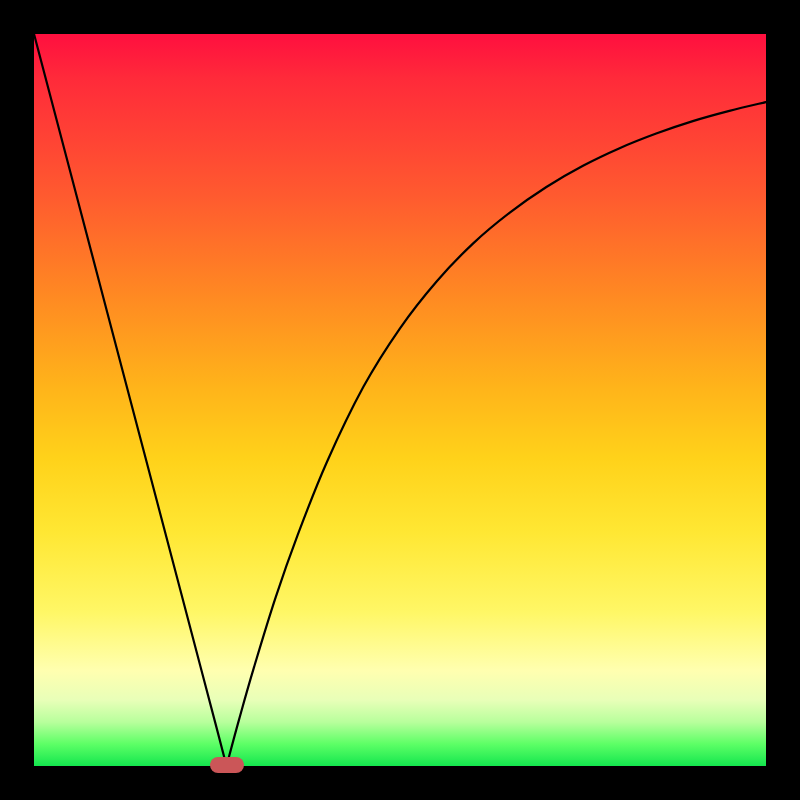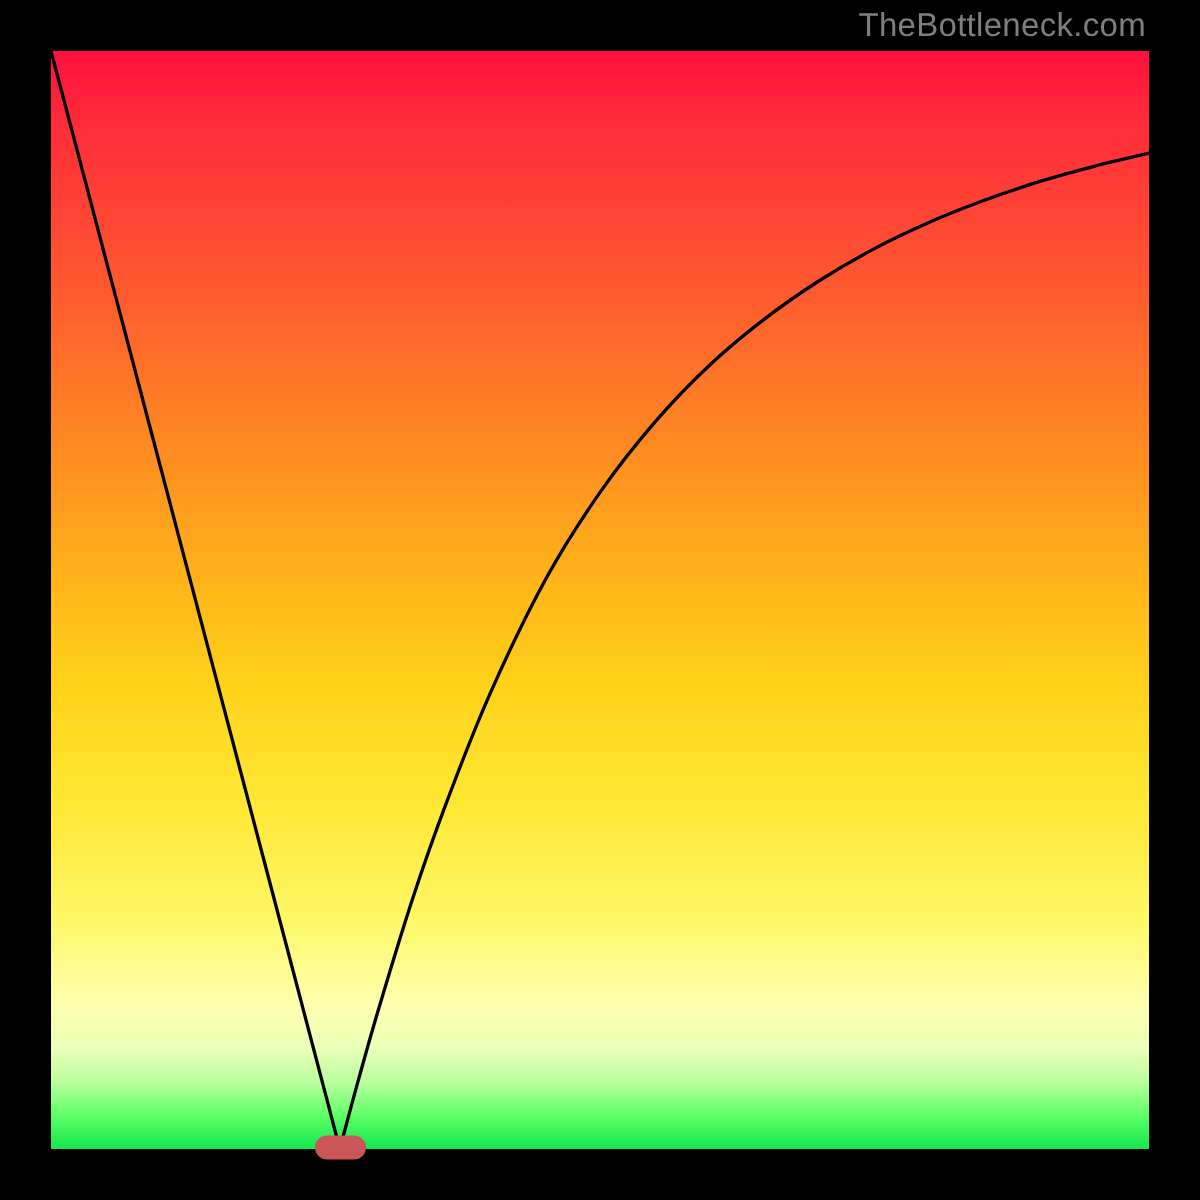--- a/index.html
+++ b/index.html
@@ -66,21 +66,20 @@
     background: #cb5658;
     left: 175px;       
     top: 715px;        
   }
 </style>
 </head>
 <body>
 
 <div class="frame">
 
-  <div class="watermark">TheBottleneck.com</div>
 
   <div class="plot-area">
 
     <svg class="curve" viewBox="0 0 732 732" preserveAspectRatio="none">
       <path id="curve-path" fill="none" stroke="#000" stroke-width="2.2" stroke-linecap="round" stroke-linejoin="round" d="M 0.00 0.00 L 36.60 139.08 L 73.20 278.16 L 109.80 417.24 L 146.40 556.32 L 168.36 639.77 L 183.00 695.40 L 192.52 732.00 C 194.76 723.70, 200.08 703.41, 204.96 685.88 C 209.84 668.36, 213.01 656.65, 219.60 634.64 C 226.19 612.64, 233.65 587.62, 241.56 563.64 C 249.47 539.66, 254.30 525.80, 263.52 501.42 C 272.74 477.04, 280.94 454.97, 292.80 428.22 C 304.66 401.47, 316.22 376.94, 329.40 352.82 C 342.58 328.71, 352.82 313.24, 366.00 294.26 C 379.18 275.29, 389.42 262.70, 402.60 247.42 C 415.78 232.13, 426.02 221.74, 439.20 209.35 C 452.38 196.97, 462.62 188.75, 475.80 178.61 C 488.98 168.46, 499.22 161.42, 512.40 152.99 C 525.58 144.56, 535.82 138.74, 549.00 131.76 C 562.18 124.78, 572.42 119.99, 585.60 114.19 C 598.78 108.39, 609.02 104.43, 622.20 99.55 C 635.38 94.68, 645.62 91.19, 658.80 87.11 C 671.98 83.02, 682.22 80.29, 695.40 76.86 C 708.58 73.43, 725.41 69.66, 732.00 68.08"></path>
     </svg>
 
     <div class="marker" style="left: 175.516px; top: 723px;"></div>
 
   </div>

